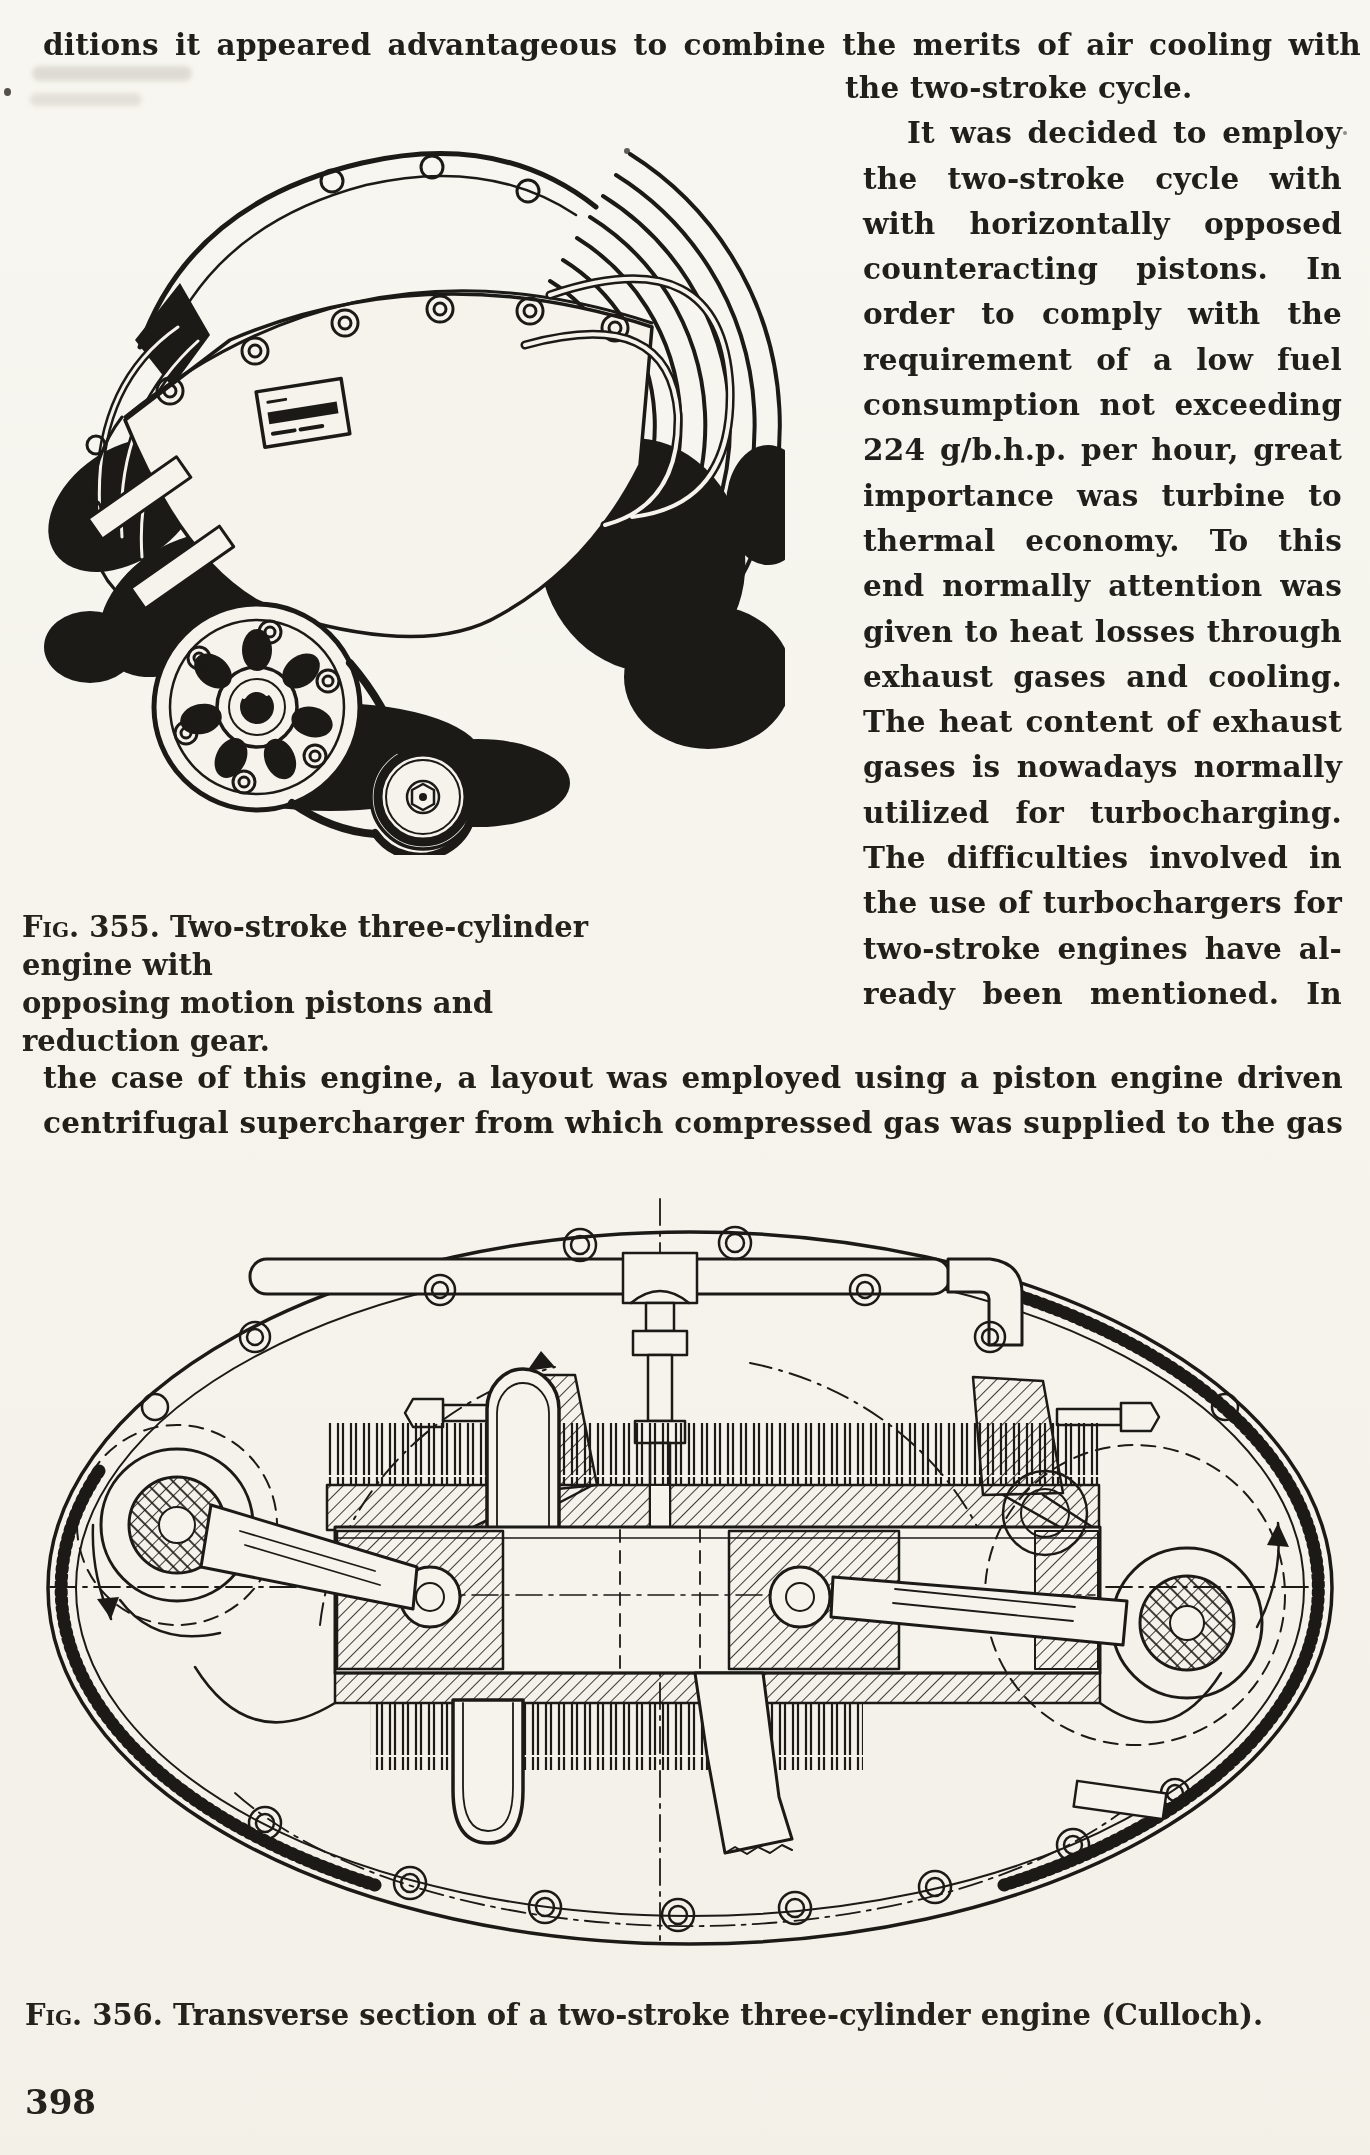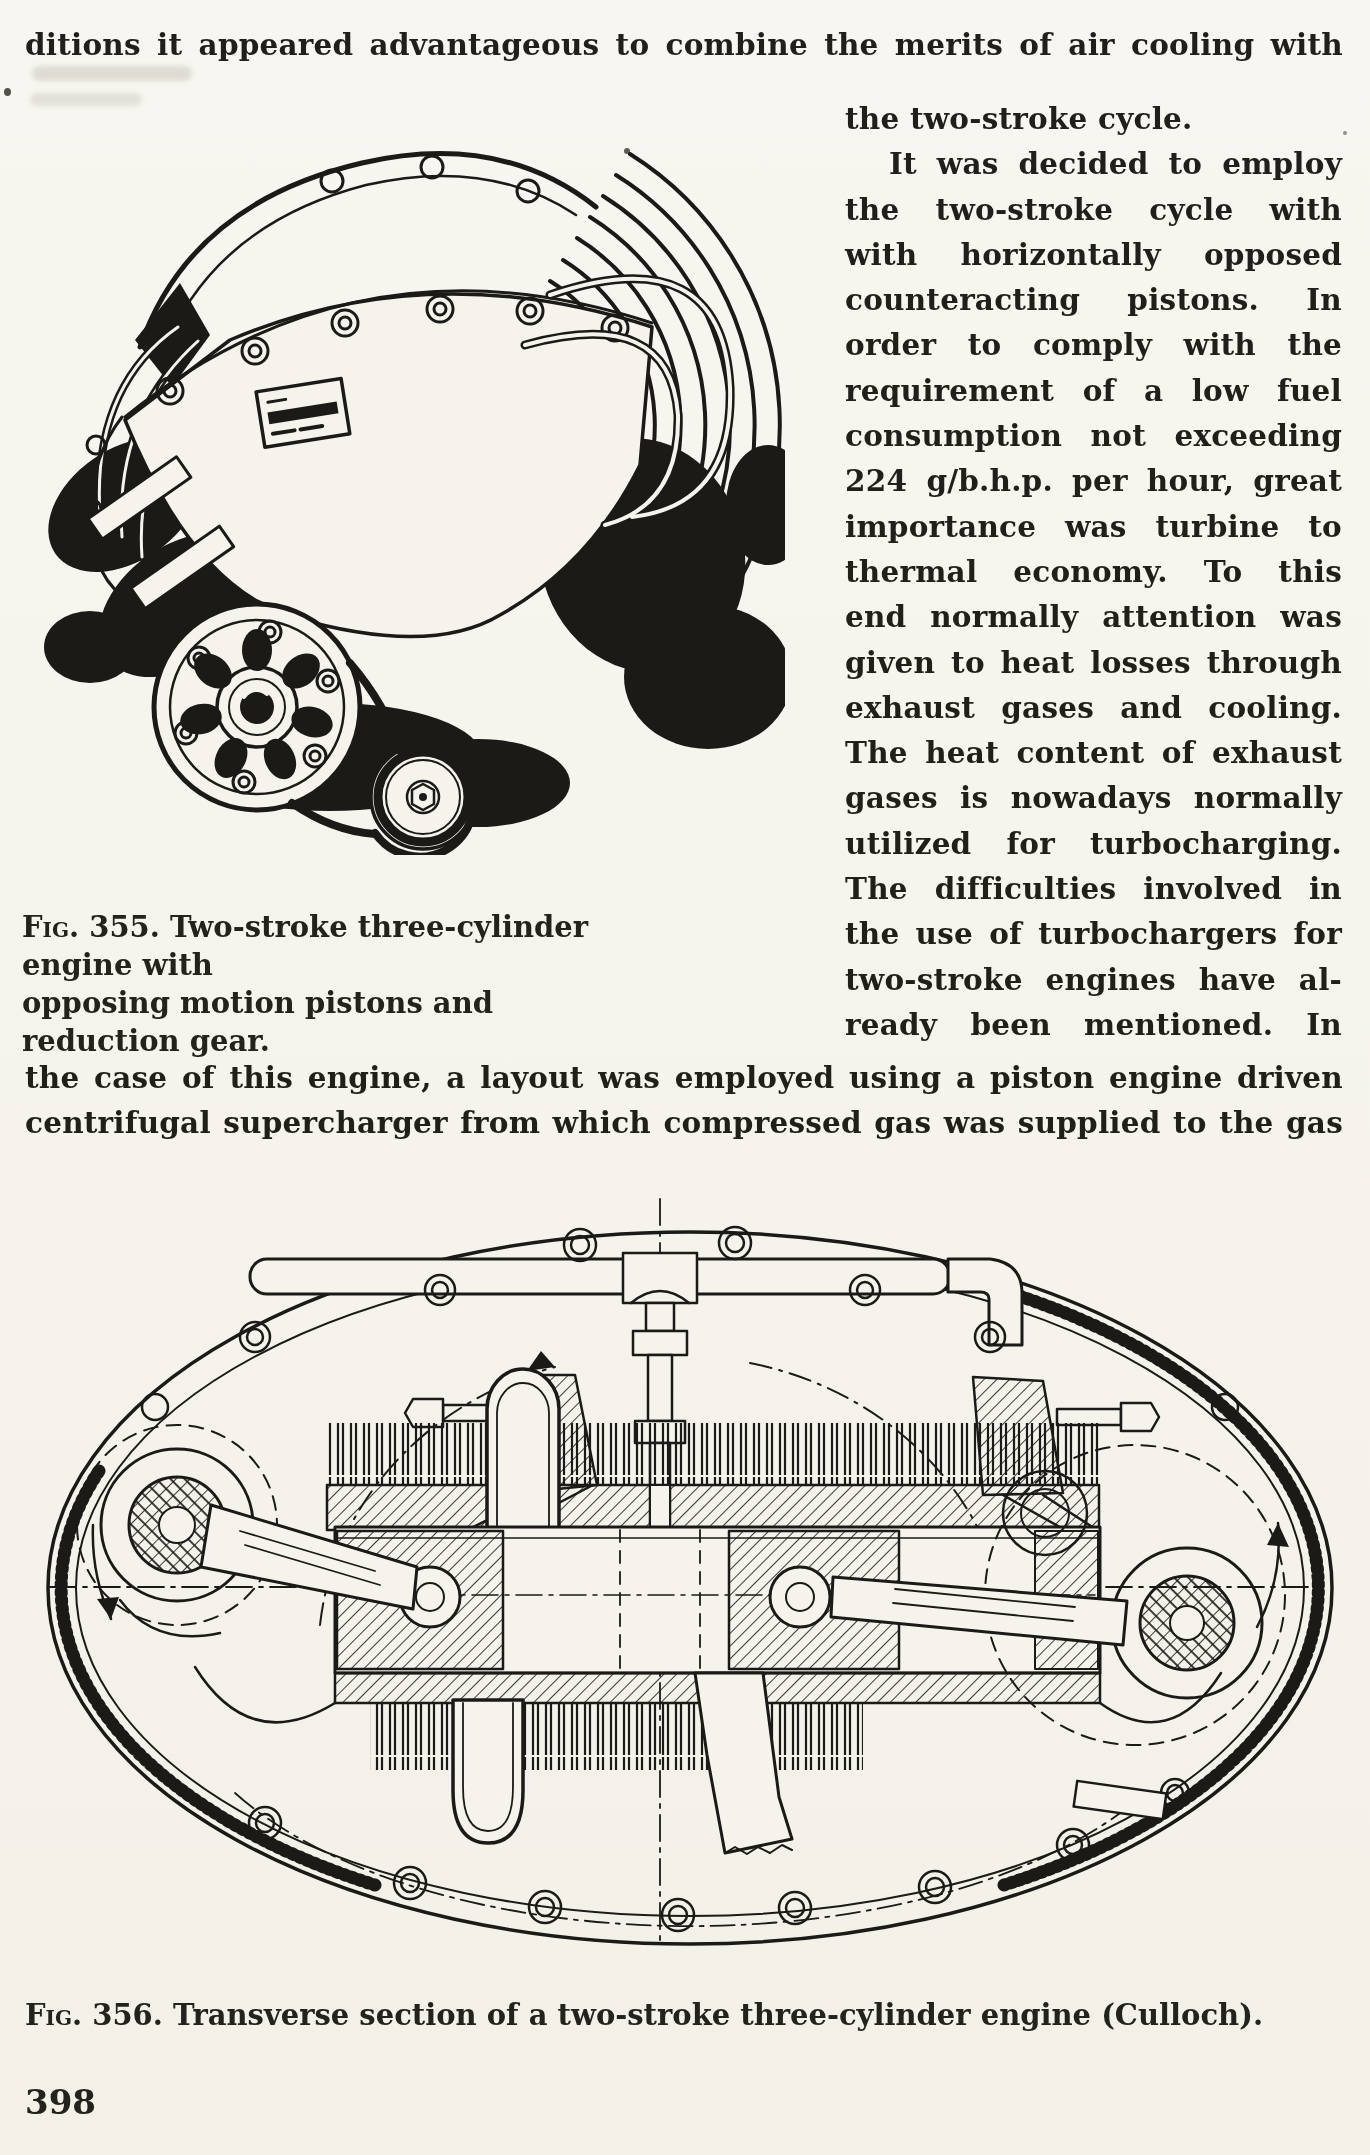--- a/index.html
+++ b/index.html
@@ -14,25 +14,25 @@
   }
   .bodytext{
     position:absolute;
     font-size:29.5px;
     font-weight:600;
     line-height:45.3px;
     letter-spacing:0.2px;
     white-space:nowrap;
   }
   .flow{white-space:normal;}
-  .just{text-align:justify;text-align-last:justify;white-space:normal;}
+  .just{text-align:justify;text-align-last:justify;white-space:normal;margin-left:18px;}
   .leftal{text-align:left;white-space:normal;}
   .indent{text-indent:44px;}
   #top-line{left:25px;top:22px;width:1318px;}
-  #right-column{left:845px;top:96px;width:497px;}
+  #right-column{left:845px;top:65px;width:497px;}
   #right-column .rc-line{height:45.3px;}
   #bottom-paragraph{left:25px;top:1055px;width:1318px;}
   #bottom-paragraph .bp-line{height:45.3px;}
   .caption{
     position:absolute;
     font-size:29px;font-weight:700;line-height:38px;color:#24221c;
   }
   #caption-355{left:22px;top:908px;width:575px;}
   #caption-356{left:25px;top:1996px;width:1318px;}
   .figlabel{font-variant:small-caps;}

